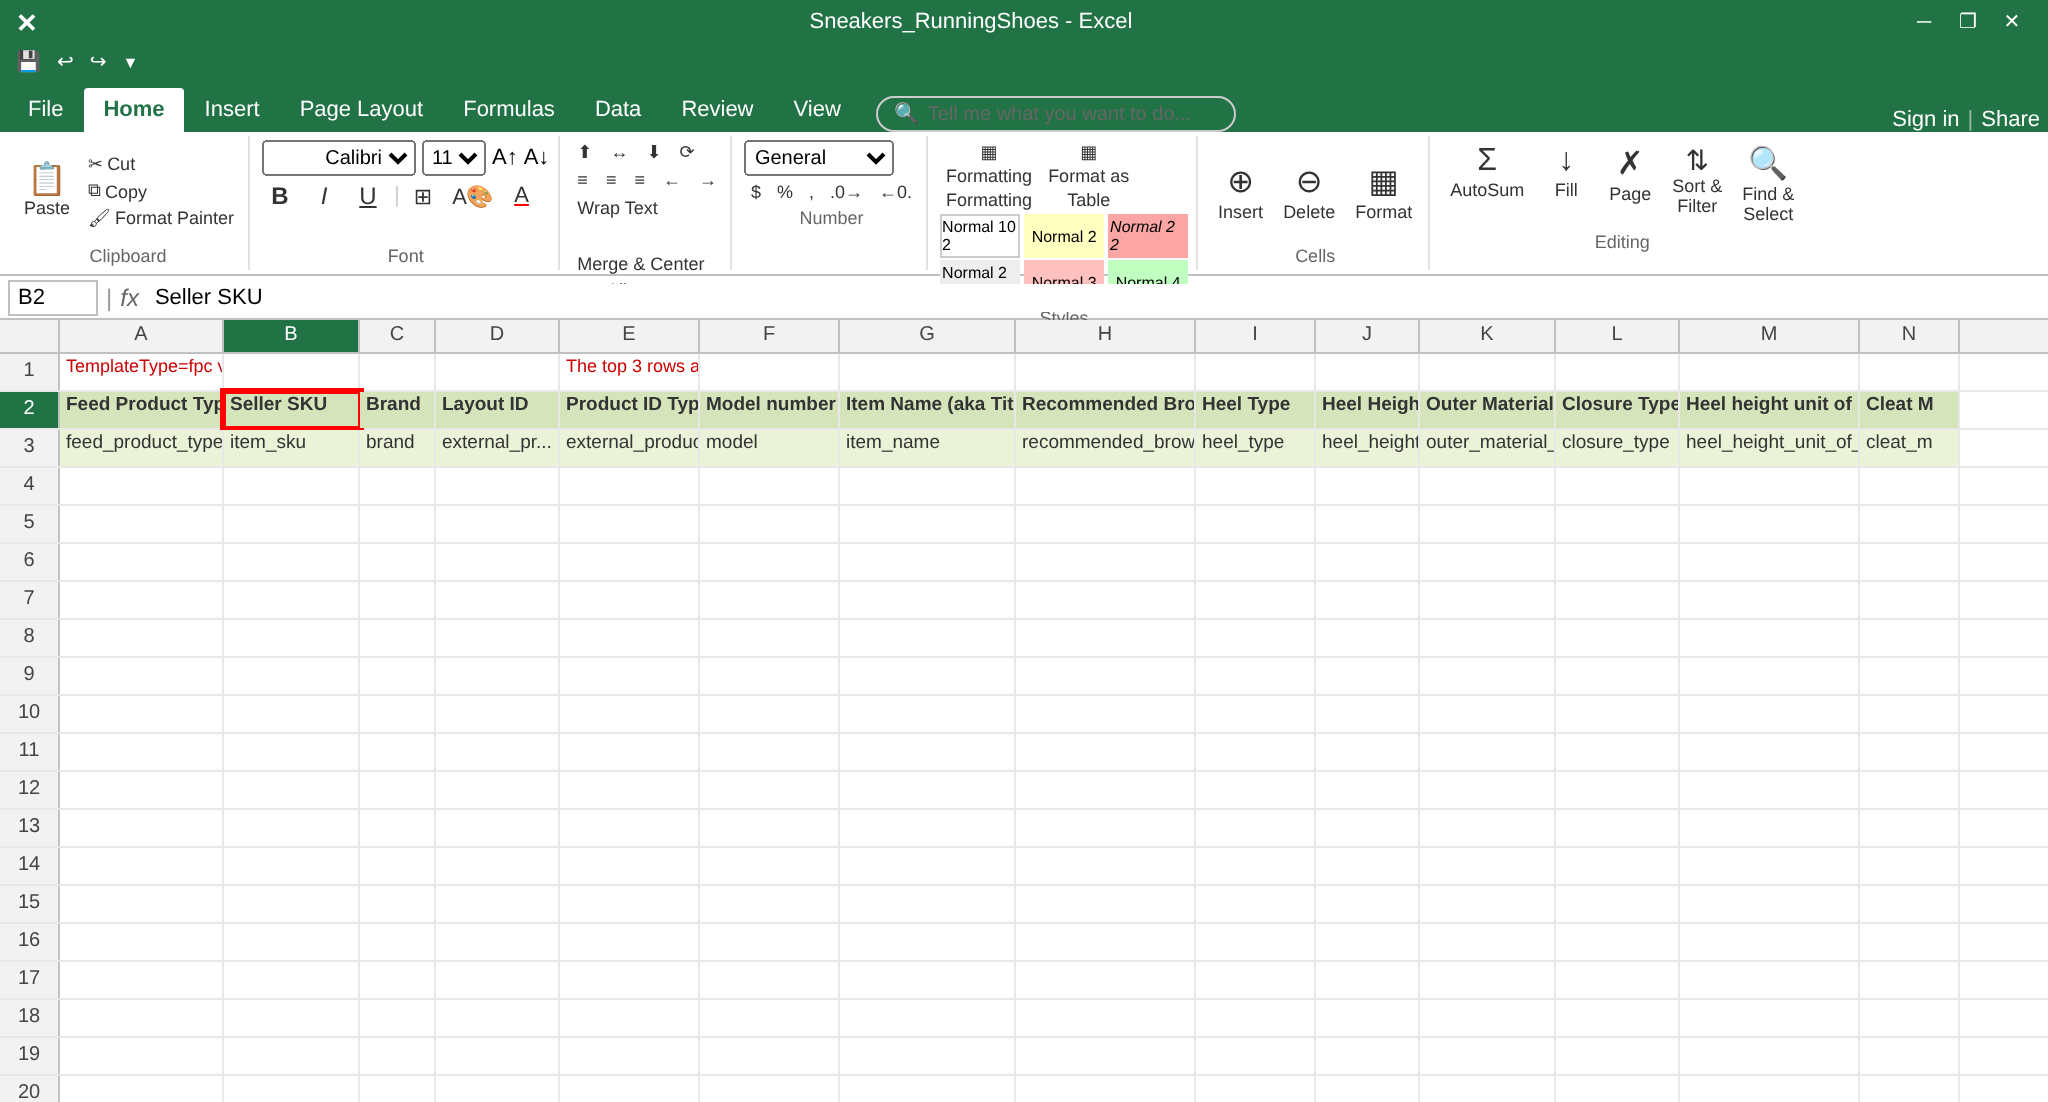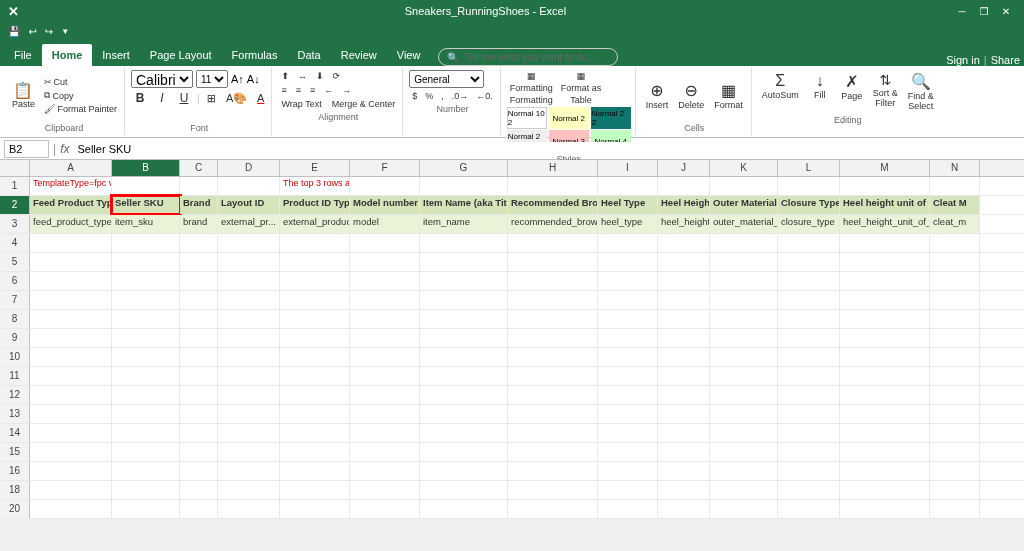--- a/index.html
+++ b/index.html
@@ -240,21 +240,21 @@
       height: 22px;
       font-size: 9px;
       display: flex;
       align-items: center;
       justify-content: center;
       cursor: pointer;
       border: 1px solid transparent;
     }
     .sn-10-2 { background: white; border: 1px solid #ccc !important; }
     .sn-2 { background: #ffffc0; }
-    .sn-22 { background: #0f766e; }
+    .sn-22 { background: #fca5a5; font-style: italic; }
     .sn-3 { background: #ffc0c0; }
     .sn-4 { background: #c0ffc0; }
   </style>
 </head>
 <body>
 
 <div id="title-bar">
   <div id="title-bar-left">
     <span style="font-size:13px; font-weight:bold; color:white;">✕</span>
   </div>
@@ -317,21 +317,21 @@
           <span>Format Painter</span>
         </div>
       </div>
     </div>
     <div class="ribbon-group-label">Clipboard</div>
   </div>
 
   <div class="ribbon-group">
     <div style="display:flex; flex-direction:column; gap:2px; flex:1;">
       <div style="display:flex; align-items:center; gap:3px;">
-        <select style="font-size:14px; width:62px; height:18px;">
+        <select style="font-size:10px; width:77px; height:18px;text-align:right;">
           <option>Calibri</option>
         </select>
         <select style="font-size:10px; width:32px; height:18px;">
           <option>11</option>
         </select>
         <span style="cursor:pointer; font-size:11px;">A↑</span>
         <span style="cursor:pointer; font-size:11px;">A↓</span>
       </div>
       <div style="display:flex; align-items:center; gap:4px;">
         <span class="rb-sm-btn bold" style="font-size:12px; width:18px; justify-content:center;">B</span>
@@ -354,21 +354,21 @@
         <span class="rb-sm-btn">⬇</span>
         <span class="rb-sm-btn">⟳</span>
       </div>
       <div style="display:flex; gap:3px; align-items:center;">
         <span class="rb-sm-btn">≡</span>
         <span class="rb-sm-btn">≡</span>
         <span class="rb-sm-btn">≡</span>
         <span class="rb-sm-btn">←</span>
         <span class="rb-sm-btn">→</span>
       </div>
-      <div style="display:flex; gap:4px;">
+      <div style="display:flex; gap:16px;flex-direction:column;">
         <div class="rb-sm-btn">Wrap Text</div>
         <div class="rb-sm-btn">Merge &amp; Center</div>
       </div>
     </div>
     <div class="ribbon-group-label">Alignment</div>
   </div>
 
   <div class="ribbon-group">
     <div style="display:flex; flex-direction:column; gap:2px; min-width:80px;">
       <select style="font-size:10px; height:18px; width:75px;">
@@ -759,37 +759,71 @@
           <div class="cell cw-g"></div>
           <div class="cell cw-h"></div>
           <div class="cell cw-i"></div>
           <div class="cell cw-j"></div>
           <div class="cell cw-k"></div>
           <div class="cell cw-l"></div>
           <div class="cell cw-m"></div>
           <div class="cell cw-n"></div>
         </div>
         <div class="spreadsheet-row">
+          <div class="row-num">17</div>
+          <div class="cell cw-a"></div>
+          <div class="cell cw-b"></div>
+          <div class="cell cw-c"></div>
+          <div class="cell cw-d"></div>
+          <div class="cell cw-e"></div>
+          <div class="cell cw-f"></div>
+          <div class="cell cw-g"></div>
+          <div class="cell cw-h"></div>
+          <div class="cell cw-i"></div>
+          <div class="cell cw-j"></div>
+          <div class="cell cw-k"></div>
+          <div class="cell cw-l"></div>
+          <div class="cell cw-m"></div>
+          <div class="cell cw-n"></div>
+        </div>
+        <div class="spreadsheet-row">
           <div class="row-num">18</div>
           <div class="cell cw-a"></div>
           <div class="cell cw-b"></div>
           <div class="cell cw-c"></div>
           <div class="cell cw-d"></div>
           <div class="cell cw-e"></div>
           <div class="cell cw-f"></div>
           <div class="cell cw-g"></div>
           <div class="cell cw-h"></div>
           <div class="cell cw-i"></div>
           <div class="cell cw-j"></div>
           <div class="cell cw-k"></div>
           <div class="cell cw-l"></div>
           <div class="cell cw-m"></div>
           <div class="cell cw-n"></div>
         </div>
         <div class="spreadsheet-row">
+          <div class="row-num">19</div>
+          <div class="cell cw-a"></div>
+          <div class="cell cw-b"></div>
+          <div class="cell cw-c"></div>
+          <div class="cell cw-d"></div>
+          <div class="cell cw-e"></div>
+          <div class="cell cw-f"></div>
+          <div class="cell cw-g"></div>
+          <div class="cell cw-h"></div>
+          <div class="cell cw-i"></div>
+          <div class="cell cw-j"></div>
+          <div class="cell cw-k"></div>
+          <div class="cell cw-l"></div>
+          <div class="cell cw-m"></div>
+          <div class="cell cw-n"></div>
+        </div>
+        <div class="spreadsheet-row">
           <div class="row-num">20</div>
           <div class="cell cw-a"></div>
           <div class="cell cw-b"></div>
           <div class="cell cw-c"></div>
           <div class="cell cw-d"></div>
           <div class="cell cw-e"></div>
           <div class="cell cw-f"></div>
           <div class="cell cw-g"></div>
           <div class="cell cw-h"></div>
           <div class="cell cw-i"></div>

